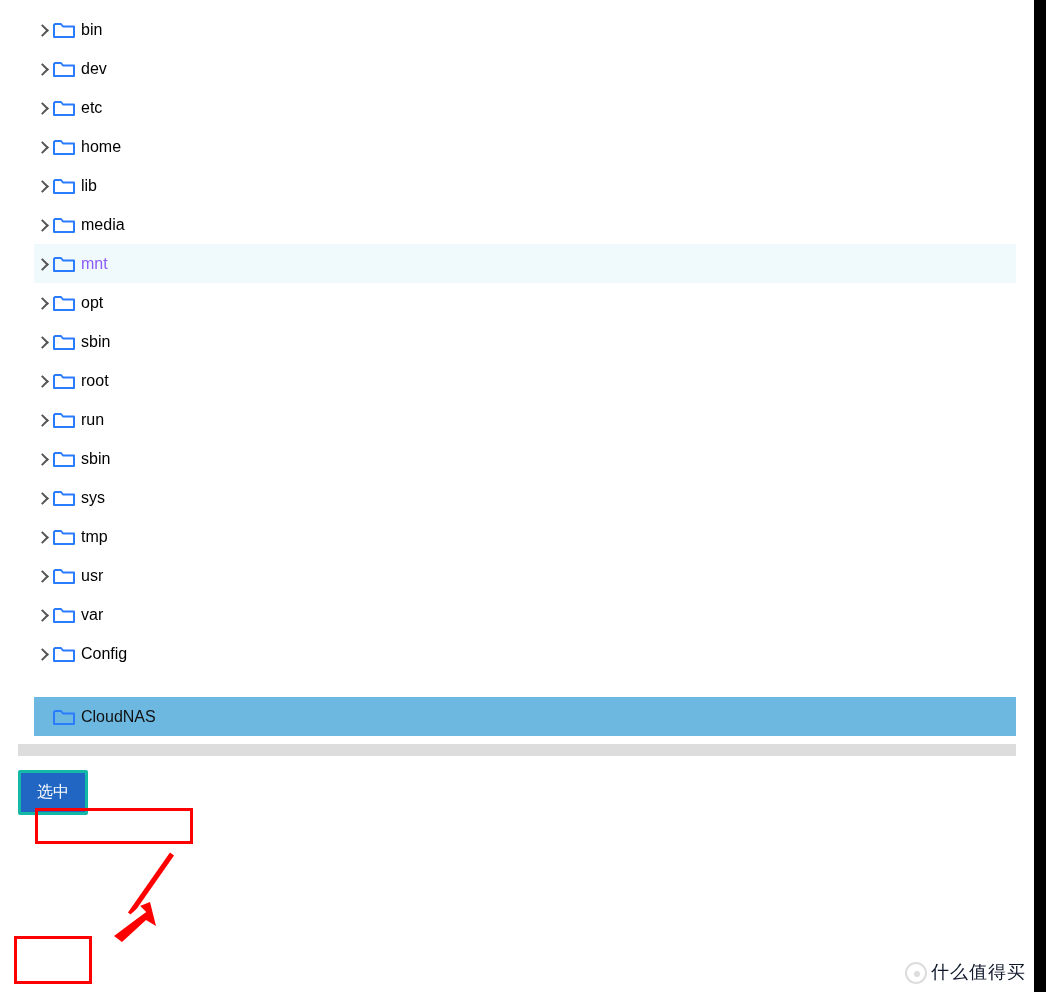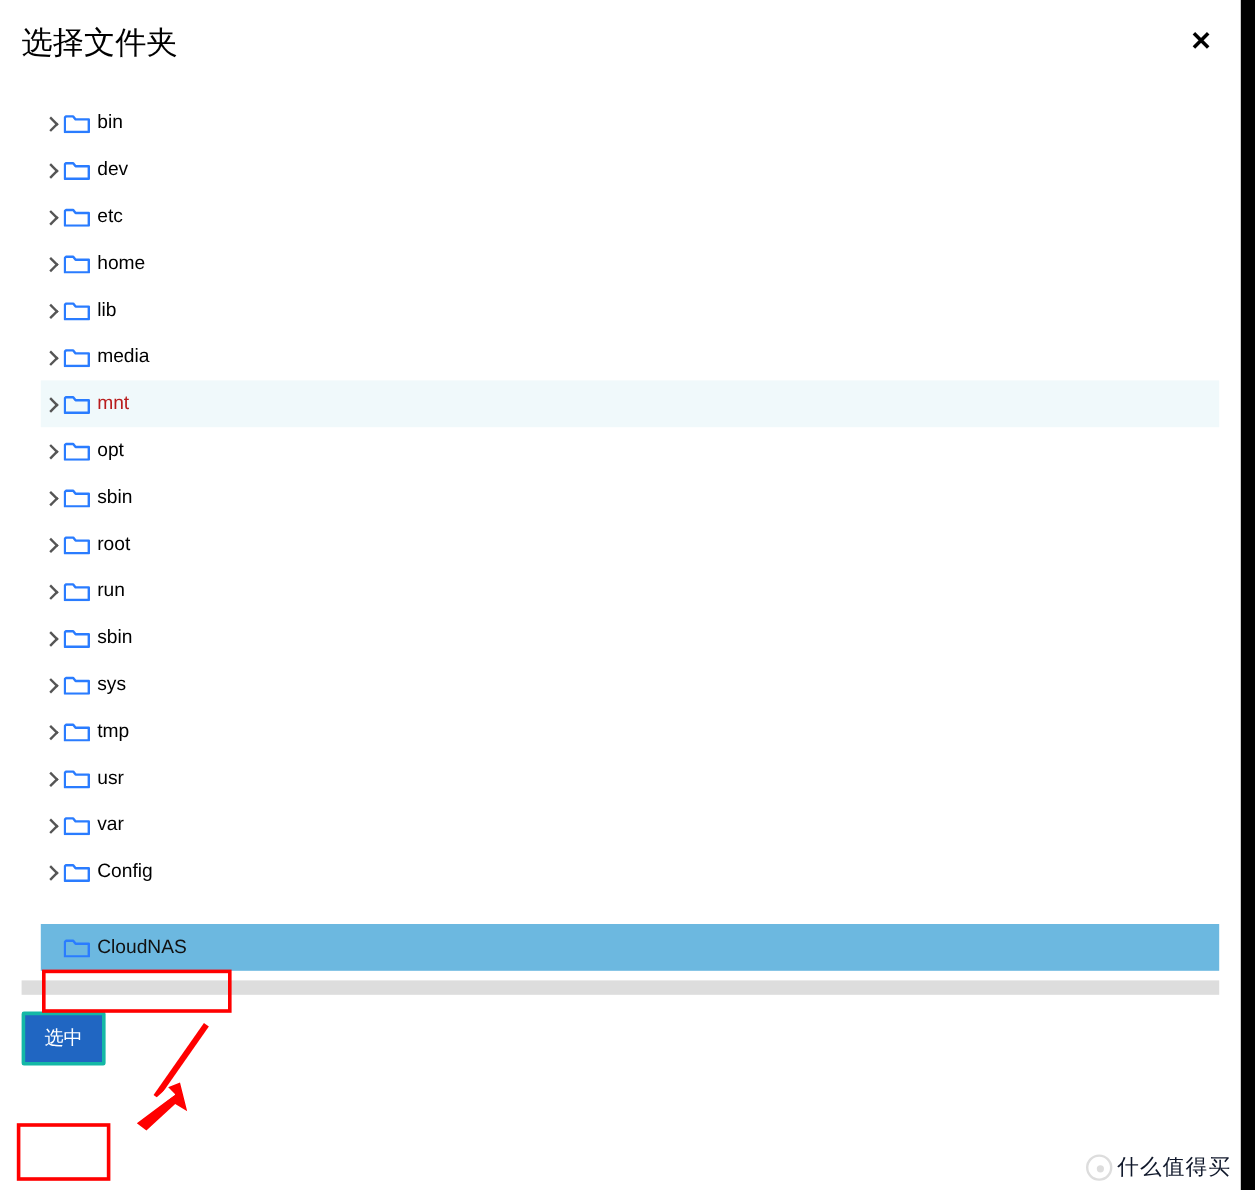--- a/index.html
+++ b/index.html
@@ -75,21 +75,21 @@
       flex-shrink: 0;
     }
     .folder-icon svg { display: block; }
     .label {
       font-size: 16px;
       color: #000000;
     }
     .node.active-light {
       background: #f0f9fb;
     }
-    .node.active-light .label { color: #b91c1c; }
+    .node.active-light .label { color: #8b5cf6; }
     .node.selected {
       background: #6cb8e0;
       margin-top: 24px;
     }
     .node.selected .label { color: #111; }
     .hr-gray {
       height: 12px;
       background: #ddd;
       margin: 8px 18px 14px 18px;
       border: none;
@@ -148,24 +148,20 @@
       width:6px;height:6px;
       background:#ddd;
       border-radius:50%;
       top:7px; left:7px;
     }
   </style>
 </head>
 <body>
 
 <div class="modal">
-  <div class="header">
-    <div class="title">选择文件夹</div>
-    <div class="close">✕</div>
-  </div>
 
   <div class="tree" id="tree">
       <div class="node">
         <span class="chevron"></span>
         <span class="folder-icon">
           <svg width="22" height="16" viewBox="0 0 22 16">
     <path d="M1 3 L1 15 L21 15 L21 4.5 L10 4.5 L8 2 L2 2 Z" fill="none" stroke="#2a7cff" stroke-width="2" stroke-linejoin="round"></path>
   </svg>
         </span>
         <span class="label">bin</span>

